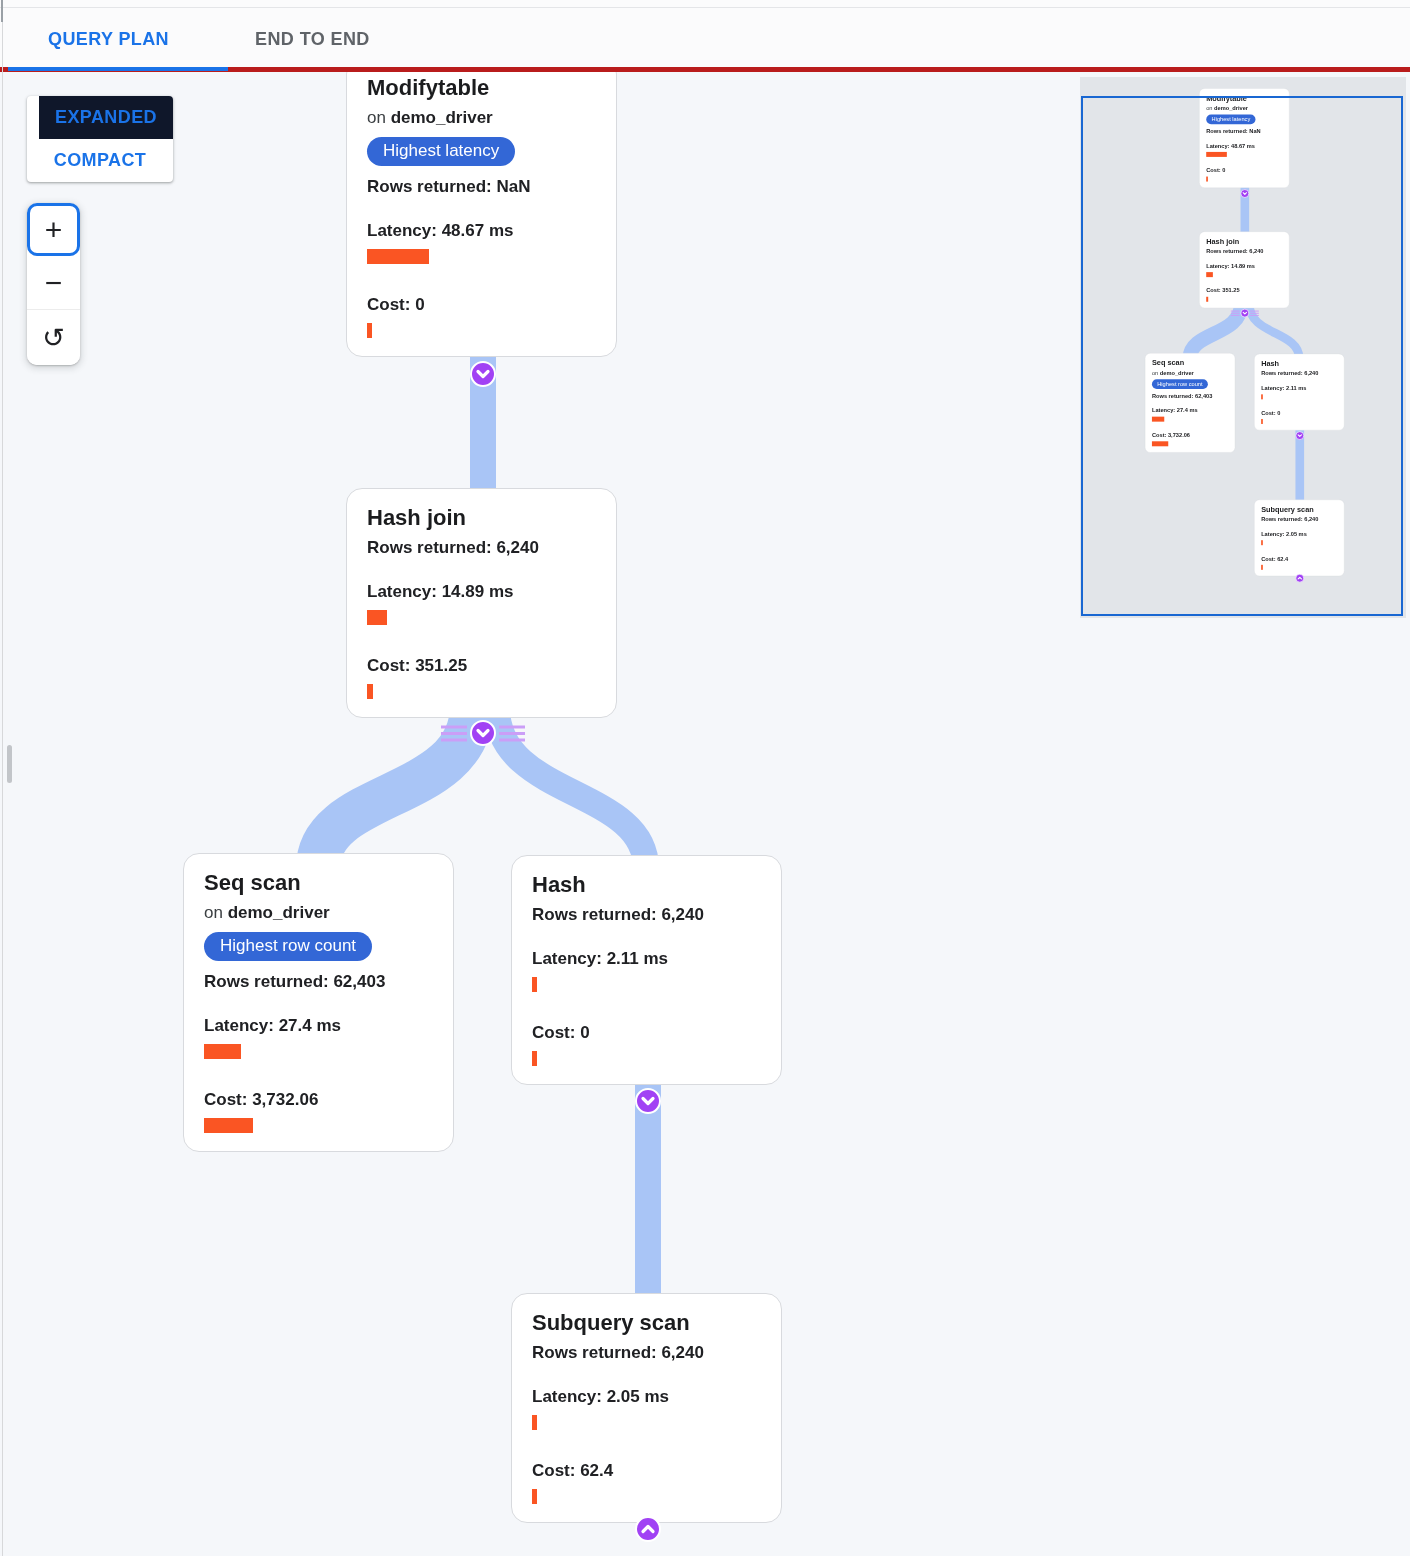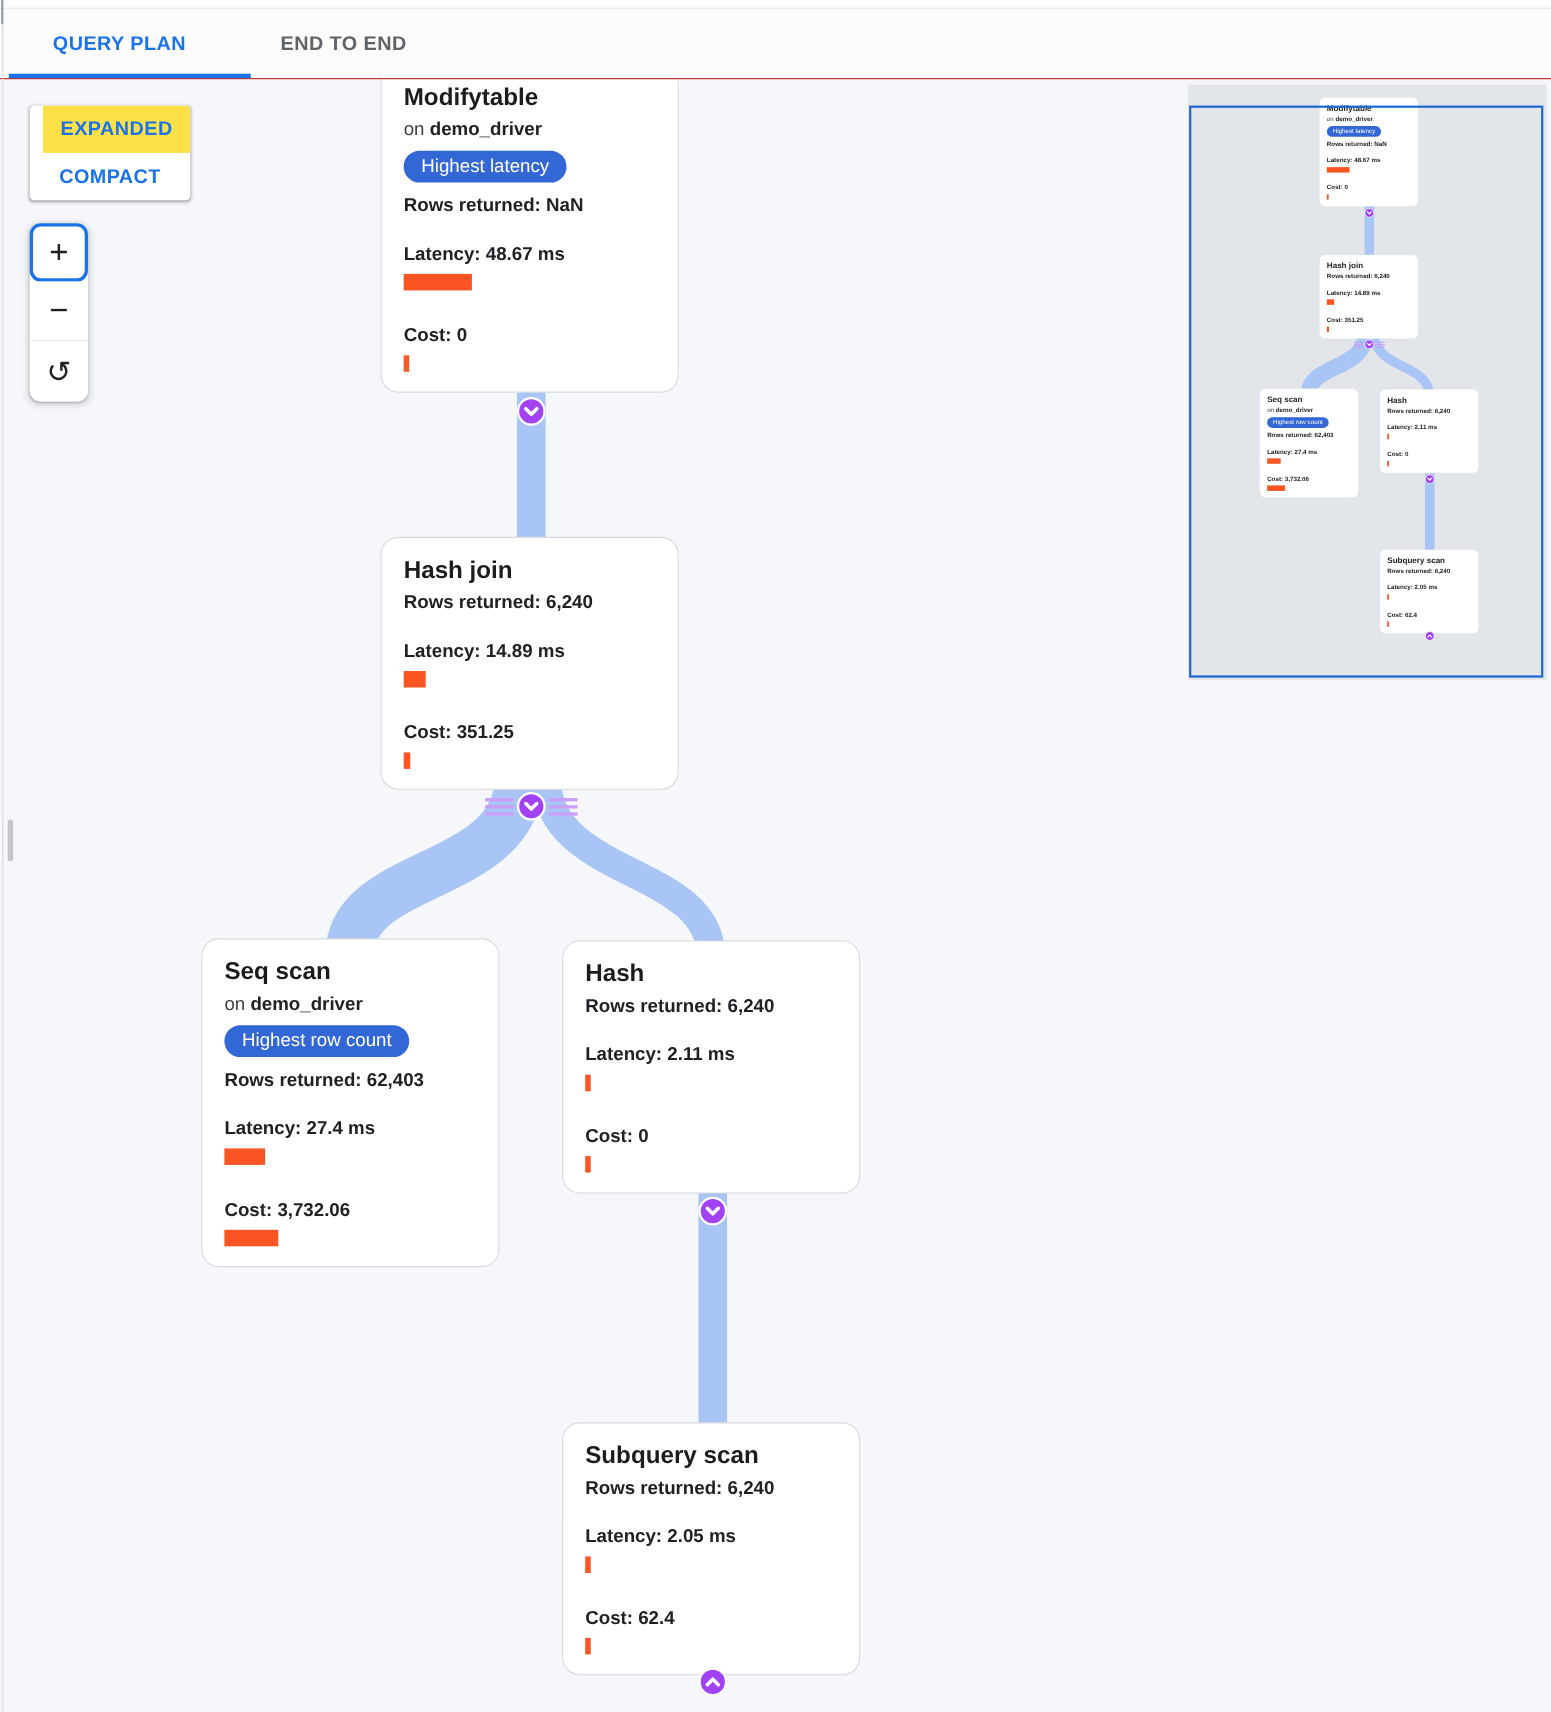--- a/index.html
+++ b/index.html
@@ -7,21 +7,21 @@
   body {
     font-family: "Liberation Sans", sans-serif;
     background: #f5f7fa;
     position: relative;
     color: #202124;
   }
 
   
   .header {
     position: absolute; top: 0; left: 0; right: 0; height: 72px;
-    background: #fbfbfc; border-bottom: 1px solid #b91c1c; z-index: 40;
+    background: #fbfbfc; border-bottom: 5px solid #b91c1c; z-index: 40;
   }
   .header-top-line { position: absolute; top: 7px; left: 0; right: 0; height: 1px; background: #e4e5e8; }
   .tabs { position: absolute; top: 8px; left: 0; right: 0; height: 63px; display: flex; align-items: center; }
   .tab { font-size: 18px; font-weight: 600; letter-spacing: .4px; cursor: pointer; }
   .tab.active { color: #1a73e8; margin-left: 48px; }
   .tab.inactive { color: #5f6368; margin-left: 86px; }
   .tab-underline { position: absolute; left: 8px; top: 67px; width: 220px; height: 4px; background: #1a73e8; z-index: 41; }
 
   .left-divider { position: absolute; left: 2px; top: 0; bottom: 0; width: 1px; background: #d7d8da; z-index: 45; }
   .left-divider-dark { position: absolute; left: 1px; top: 0; width: 2px; height: 22px; background: #9aa0a6; z-index: 46; }
@@ -60,21 +60,21 @@
   
   .view-card {
     position: absolute; left: 27px; top: 96px; width: 146px; z-index: 50;
     background: #fff; border-radius: 4px; overflow: hidden;
     box-shadow: 0 1px 2px rgba(60,64,67,.3), 0 1px 3px 1px rgba(60,64,67,.15);
   }
   .view-opt {
     height: 43px; display: flex; align-items: center; justify-content: center;
     color: #1a73e8; font-size: 18px; font-weight: 600; letter-spacing: .4px; cursor: pointer;
   }
-  .view-opt.active { background: #fde047; margin-left: 12px; }
+  .view-opt.active { background: #0f172a; margin-left: 12px; }
 
   .zoom-card {
     position: absolute; left: 27px; top: 203px; width: 53px; z-index: 50;
     background: #fff; border-radius: 10px;
     box-shadow: 0 1px 2px rgba(60,64,67,.3), 0 2px 6px 2px rgba(60,64,67,.15);
   }
   .zoom-btn {
     height: 53px; display: flex; align-items: center; justify-content: center;
     font-size: 30px; color: #202124; cursor: pointer; background: #fff;
   }

